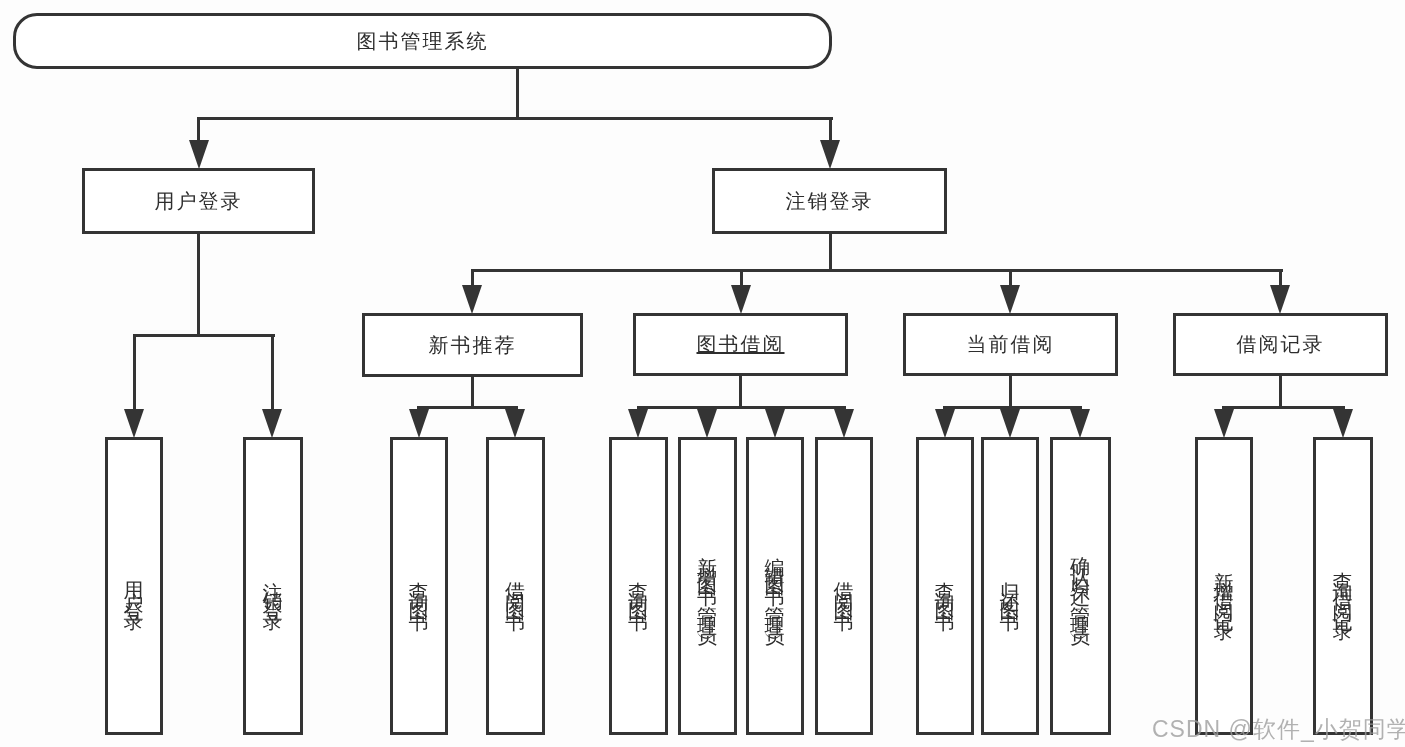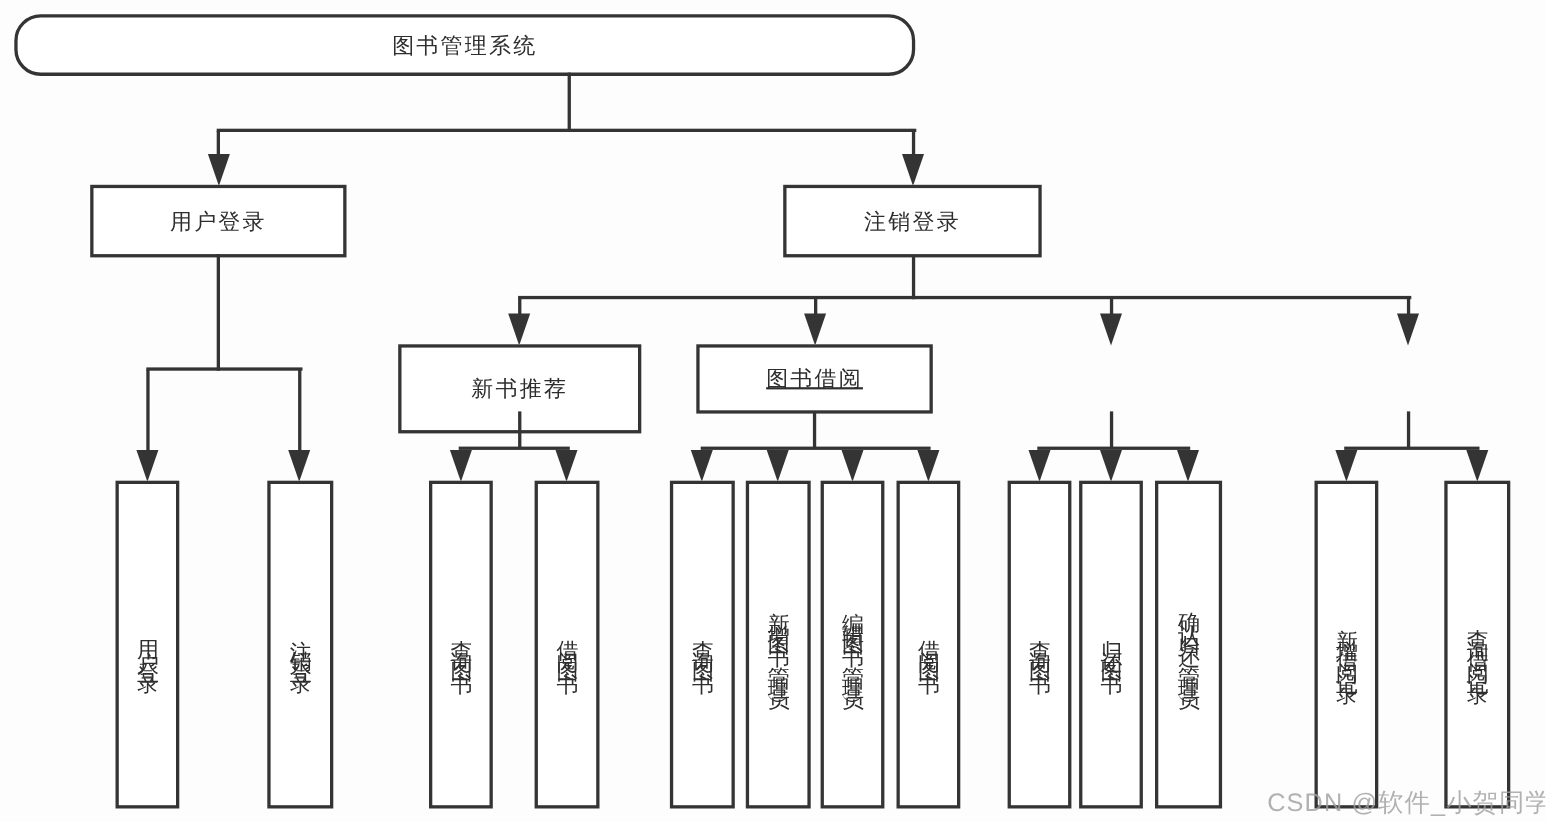--- a/index.html
+++ b/index.html
@@ -62,25 +62,31 @@
   <div class="hline" style="left:471px;top:269px;width:812px;"></div>
   <div class="vline" style="left:471px;top:271px;height:16px;"></div>
   <div class="arrow" style="left:462px;top:285px;"></div>
   <div class="vline" style="left:740px;top:271px;height:16px;"></div>
   <div class="arrow" style="left:731px;top:285px;"></div>
   <div class="vline" style="left:1009px;top:271px;height:16px;"></div>
   <div class="arrow" style="left:1000px;top:285px;"></div>
   <div class="vline" style="left:1279px;top:271px;height:16px;"></div>
   <div class="arrow" style="left:1270px;top:285px;"></div>
 
-  <div class="box" style="left:362px;top:313px;width:221px;height:81px;">
+  <div class="box" style="left:362px;top:313px;width:221px;height:64px;">
     <span class="h-label">新书推荐</span>
   </div>
   <div class="box" style="left:633px;top:313px;width:215px;height:63px;text-decoration:underline;">
     <span class="h-label">图书借阅</span>
+  </div>
+  <div class="box" style="left:903px;top:313px;width:215px;height:63px;">
+    <span class="h-label">当前借阅</span>
+  </div>
+  <div class="box" style="left:1173px;top:313px;width:215px;height:63px;">
+    <span class="h-label">借阅记录</span>
   </div>
 
   <div class="vline" style="left:471px;top:374px;height:34px;"></div>
   <div class="hline" style="left:417px;top:406px;width:101px;"></div>
   <div class="arrow" style="left:409px;top:409px;"></div>
   <div class="arrow" style="left:505px;top:409px;"></div>
 
   <div class="vline" style="left:739px;top:374px;height:34px;"></div>
   <div class="hline" style="left:637px;top:406px;width:209px;"></div>
   <div class="arrow" style="left:628px;top:409px;"></div>

